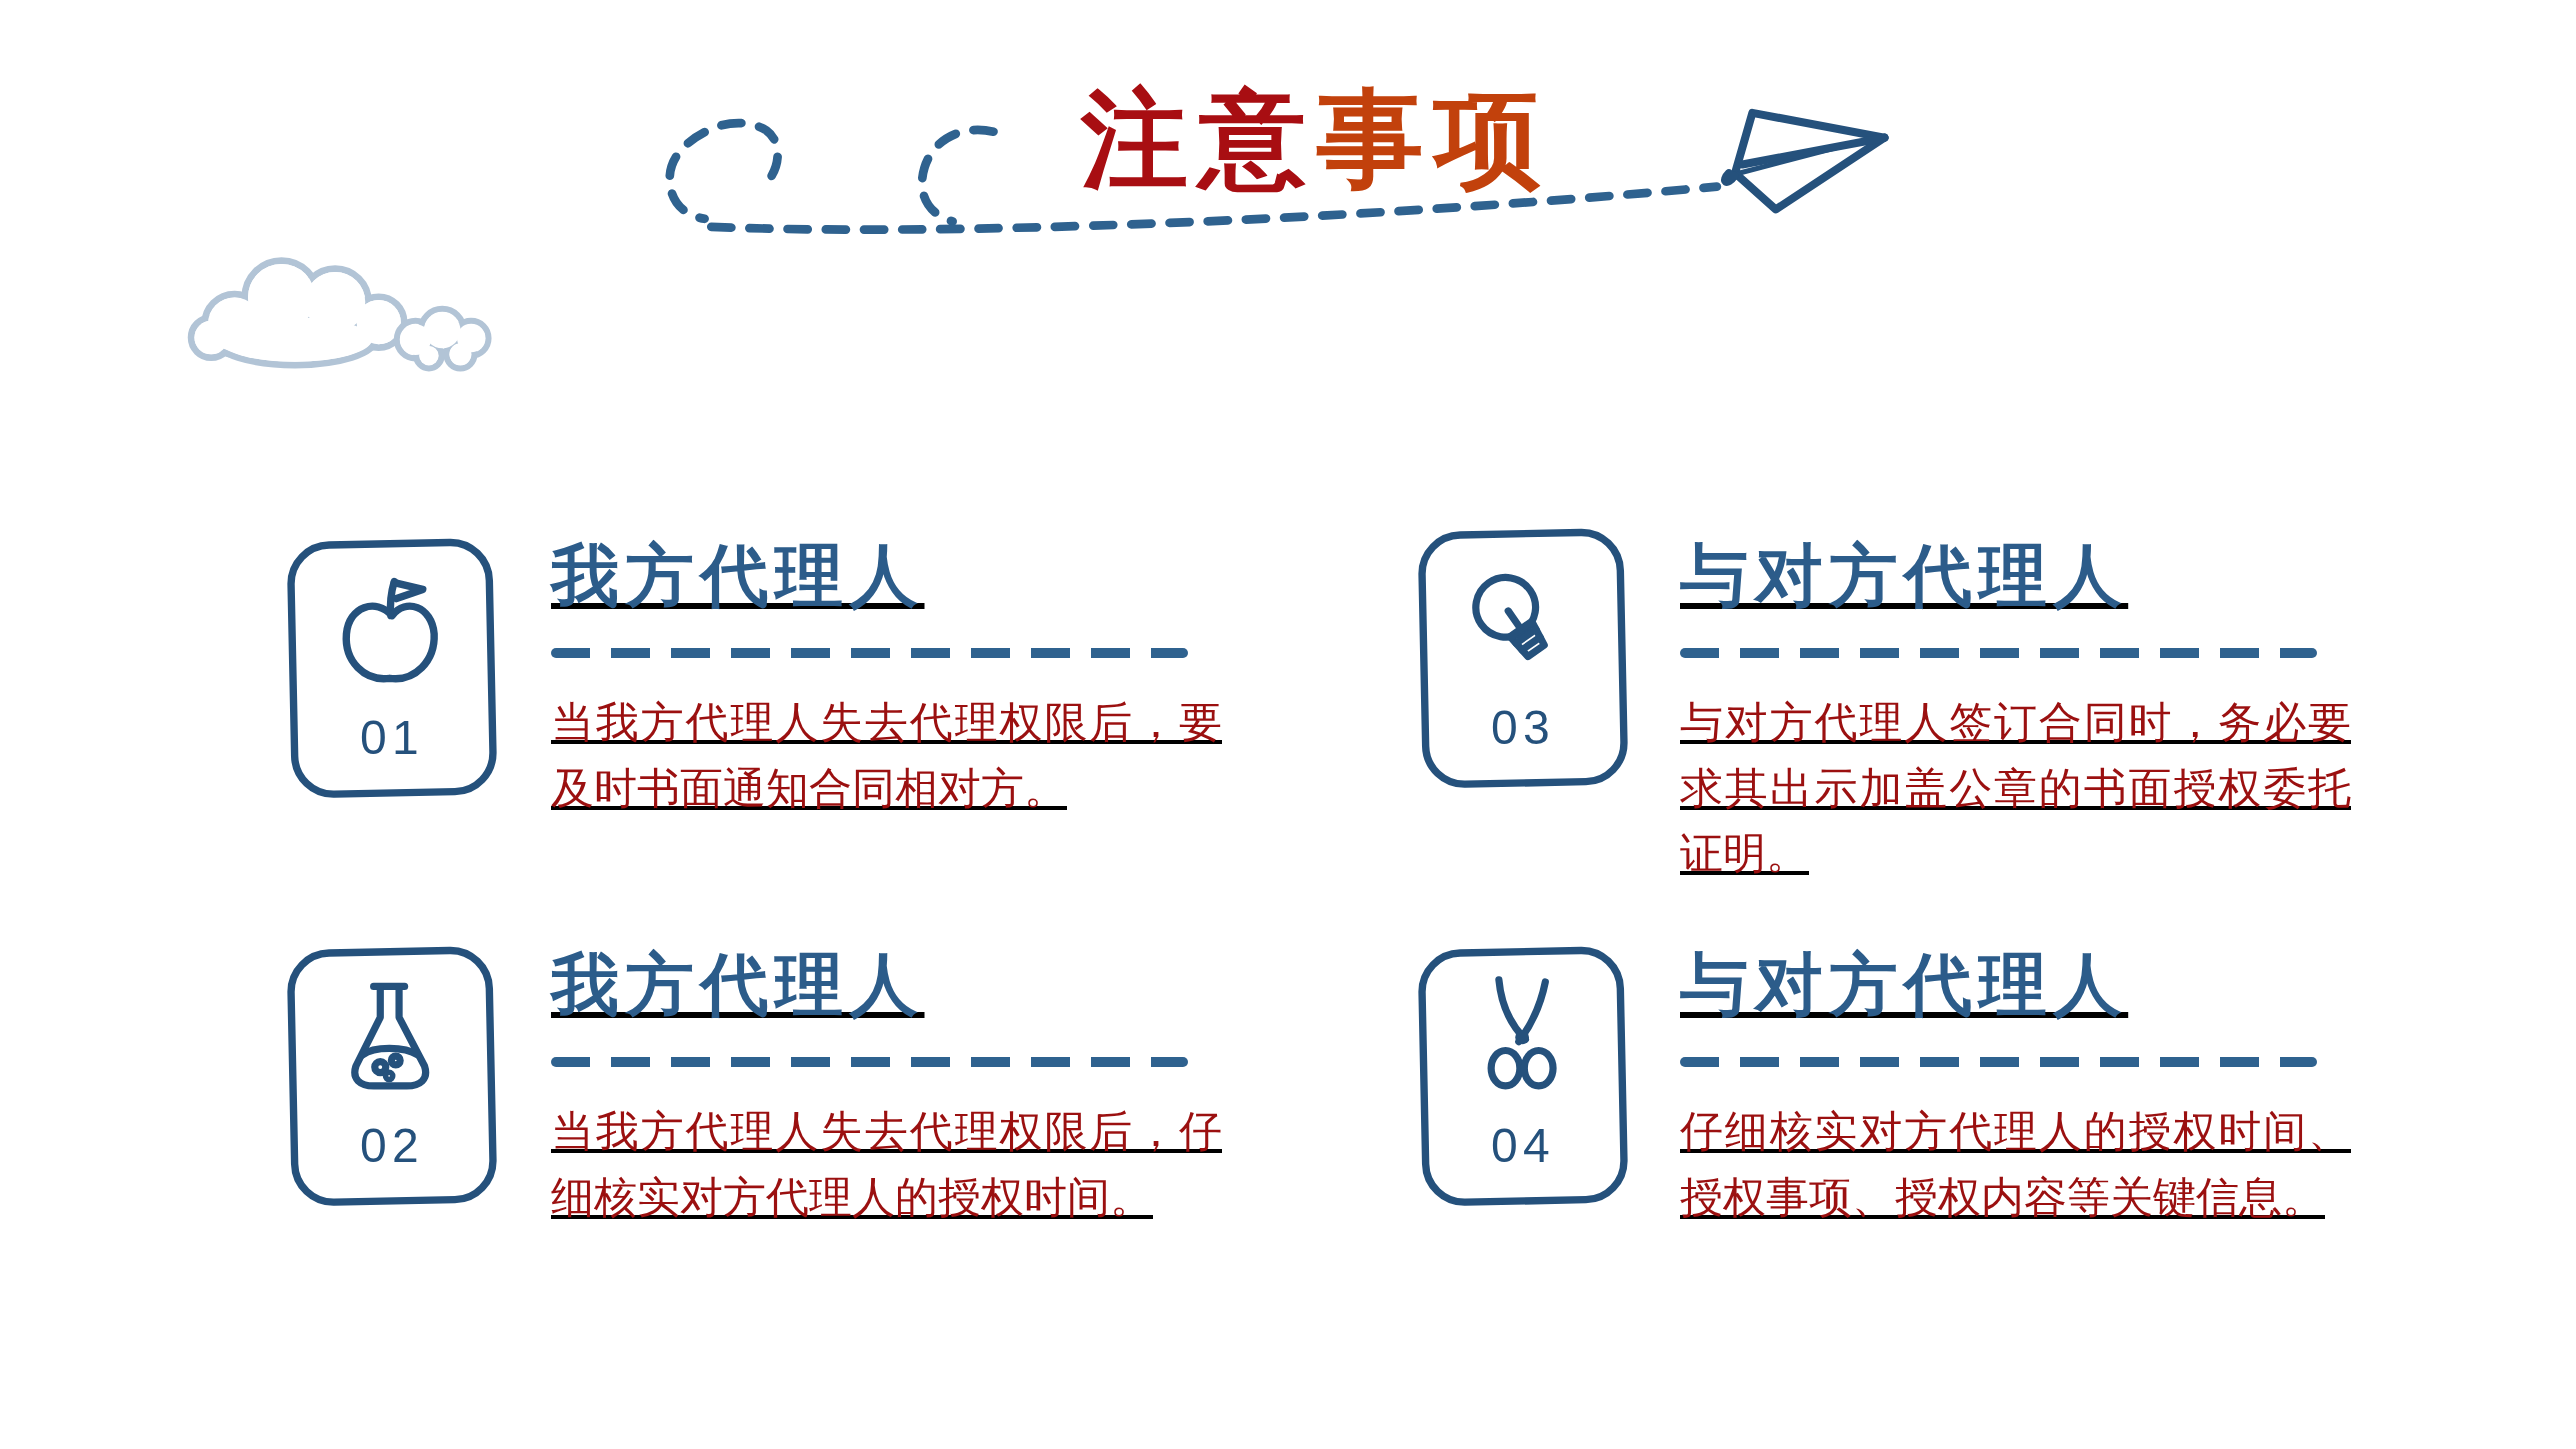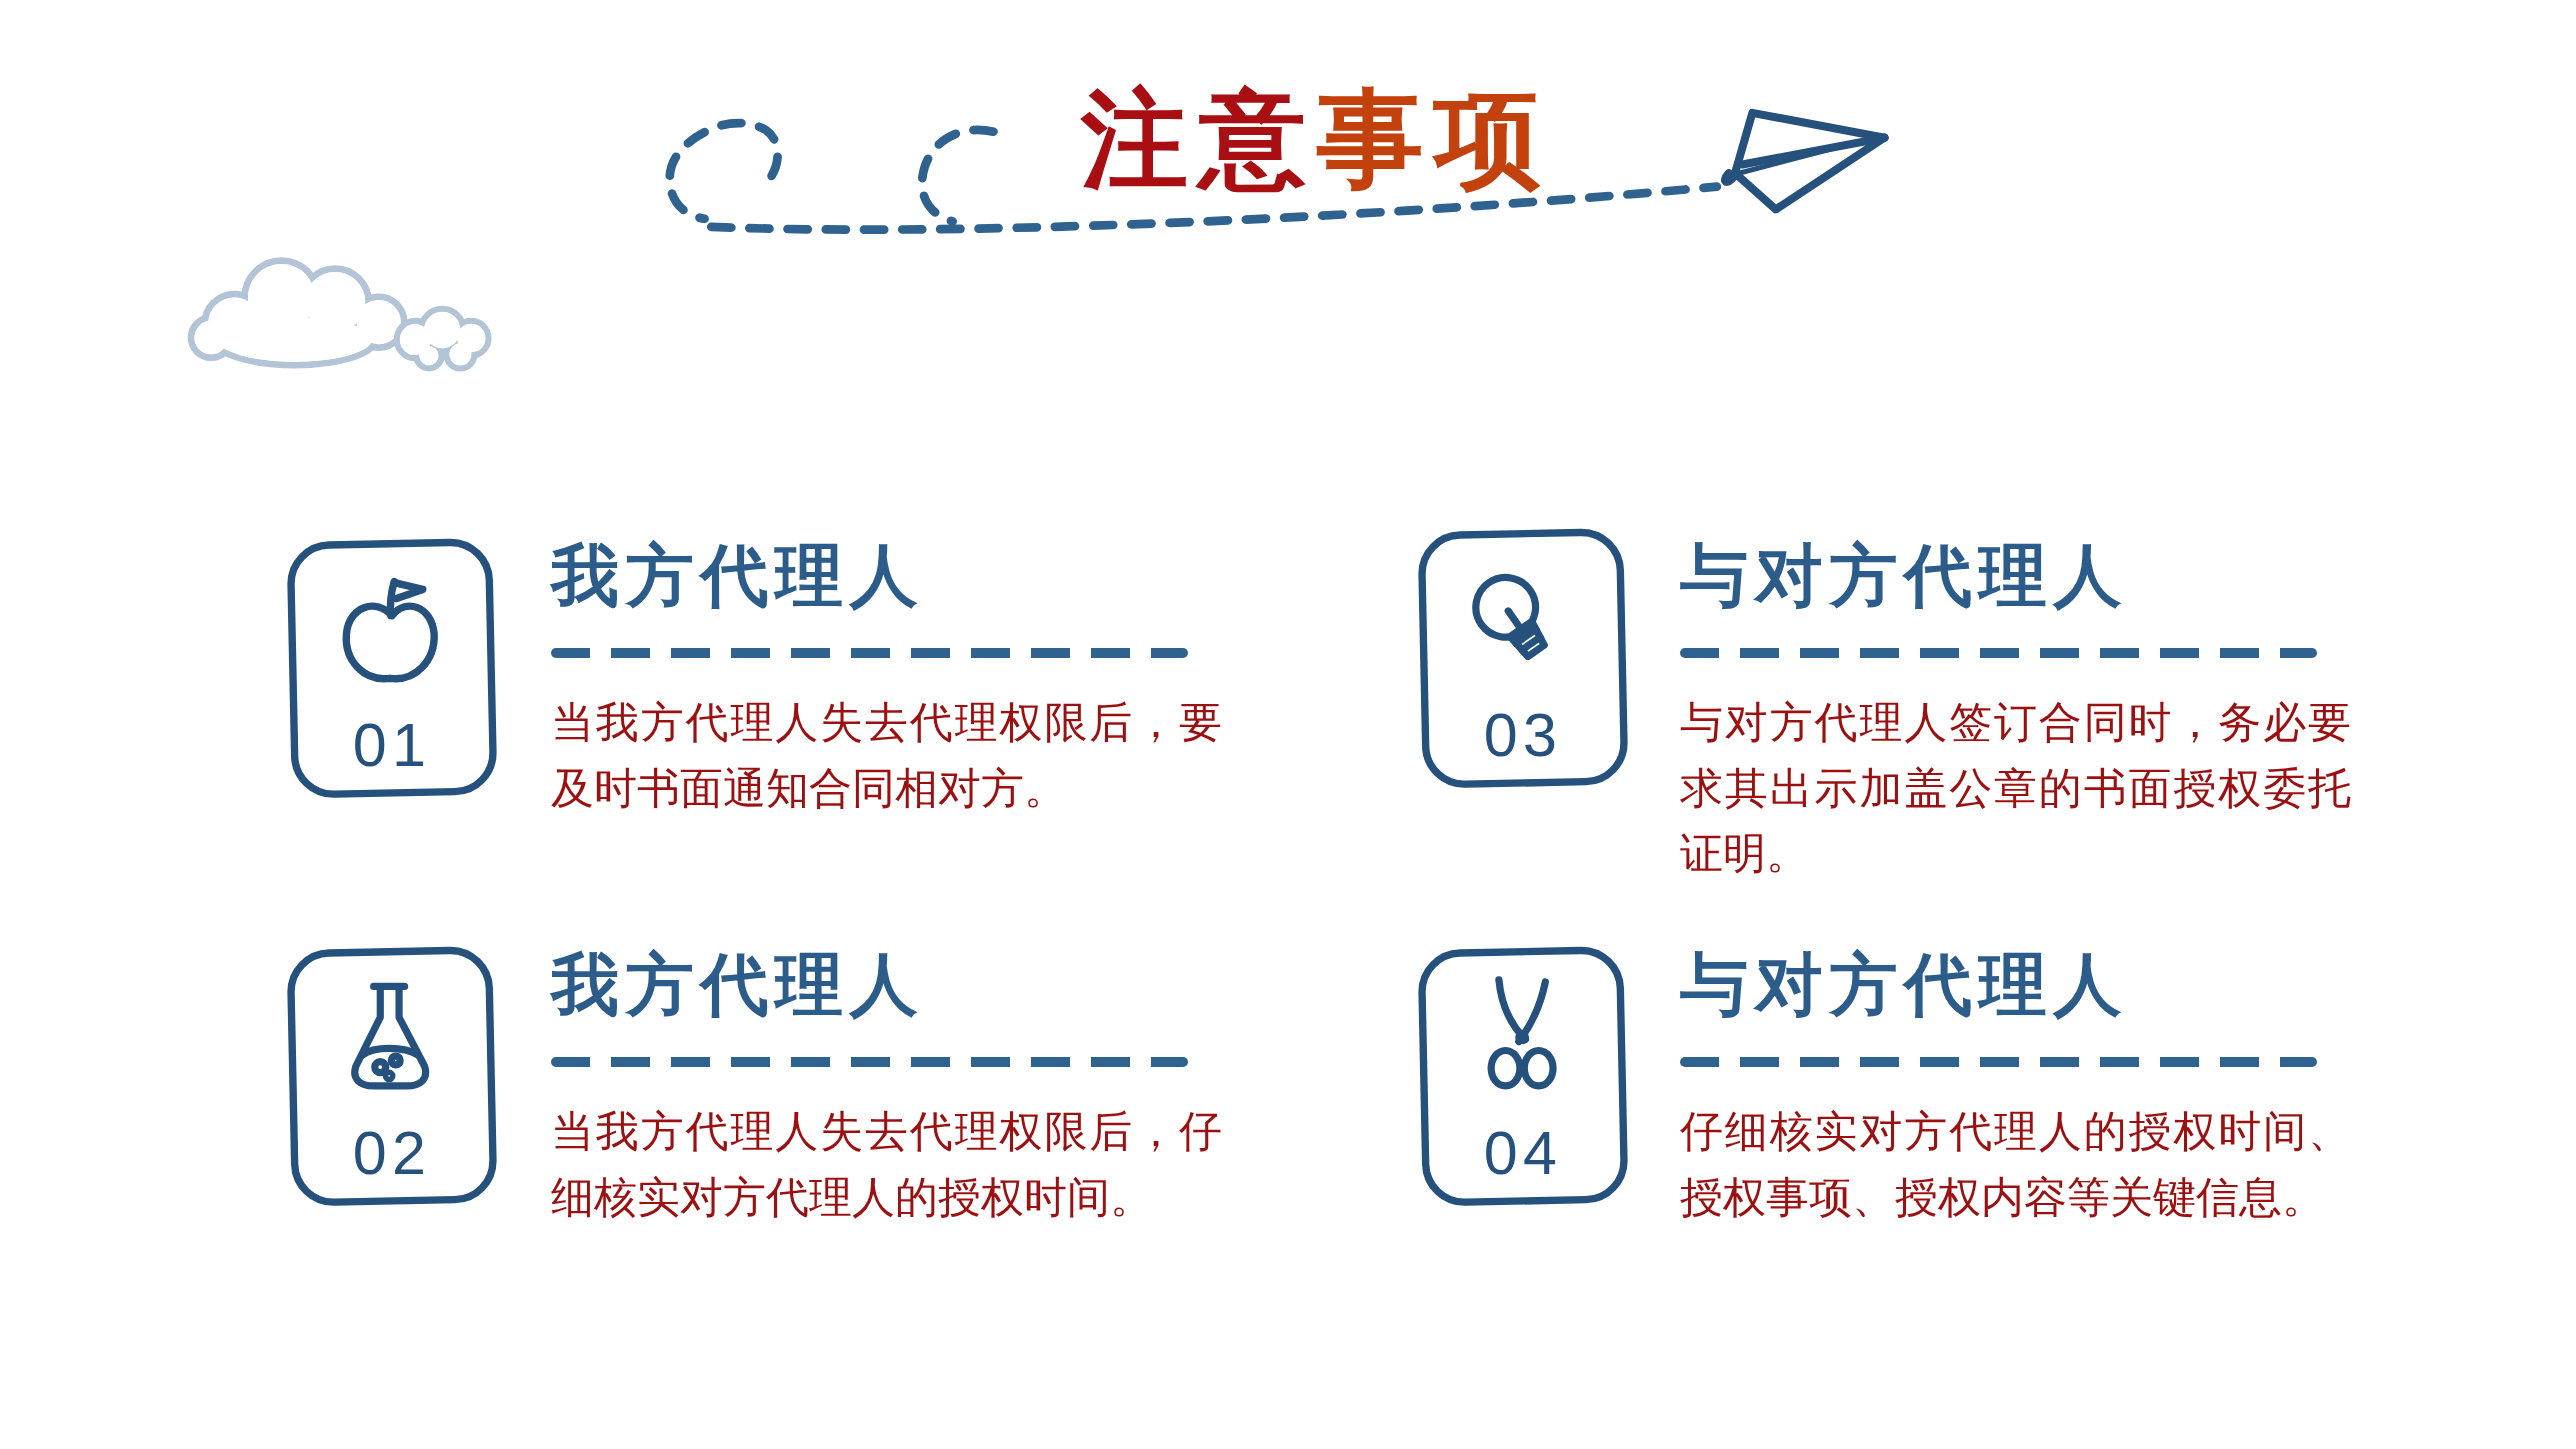--- a/index.html
+++ b/index.html
@@ -19,23 +19,23 @@
   
   .doodle{position:absolute;left:644px;top:74px;width:1301px;height:181px;}
   .cloud{position:absolute;left:171px;top:247px;width:345px;height:141px;}
 
   
   .item{display:contents;}
   .badge{position:absolute;width:228px;height:268px;}
   .badge svg{position:absolute;left:0;top:0;width:100%;height:100%;}
   .badge .num{
     position:absolute;left:0;right:0;top:173px;text-align:center;
-    font-size:61px;color:#25517C;letter-spacing:5.4px;font-weight:500;
-  }
-  .content{position:absolute;width:678px;}
+    font-size:48px;color:#25517C;letter-spacing:5.4px;font-weight:500;
+  }
+  .content{position:absolute;width:678px;text-decoration:underline;}
   .content h2{
     margin:0;font-size:68px;font-weight:bold;color:#2C5C8A;
     letter-spacing:6.7px;line-height:1.1;white-space:nowrap;
   }
   .divider{
     width:637px;height:10.7px;margin-top:35px;border-radius:5.4px;
     background:repeating-linear-gradient(90deg,#2F628F 0 39px,transparent 39px 60px);
   }
   .content p{
     margin:32px 0 0 0;width:671px;

